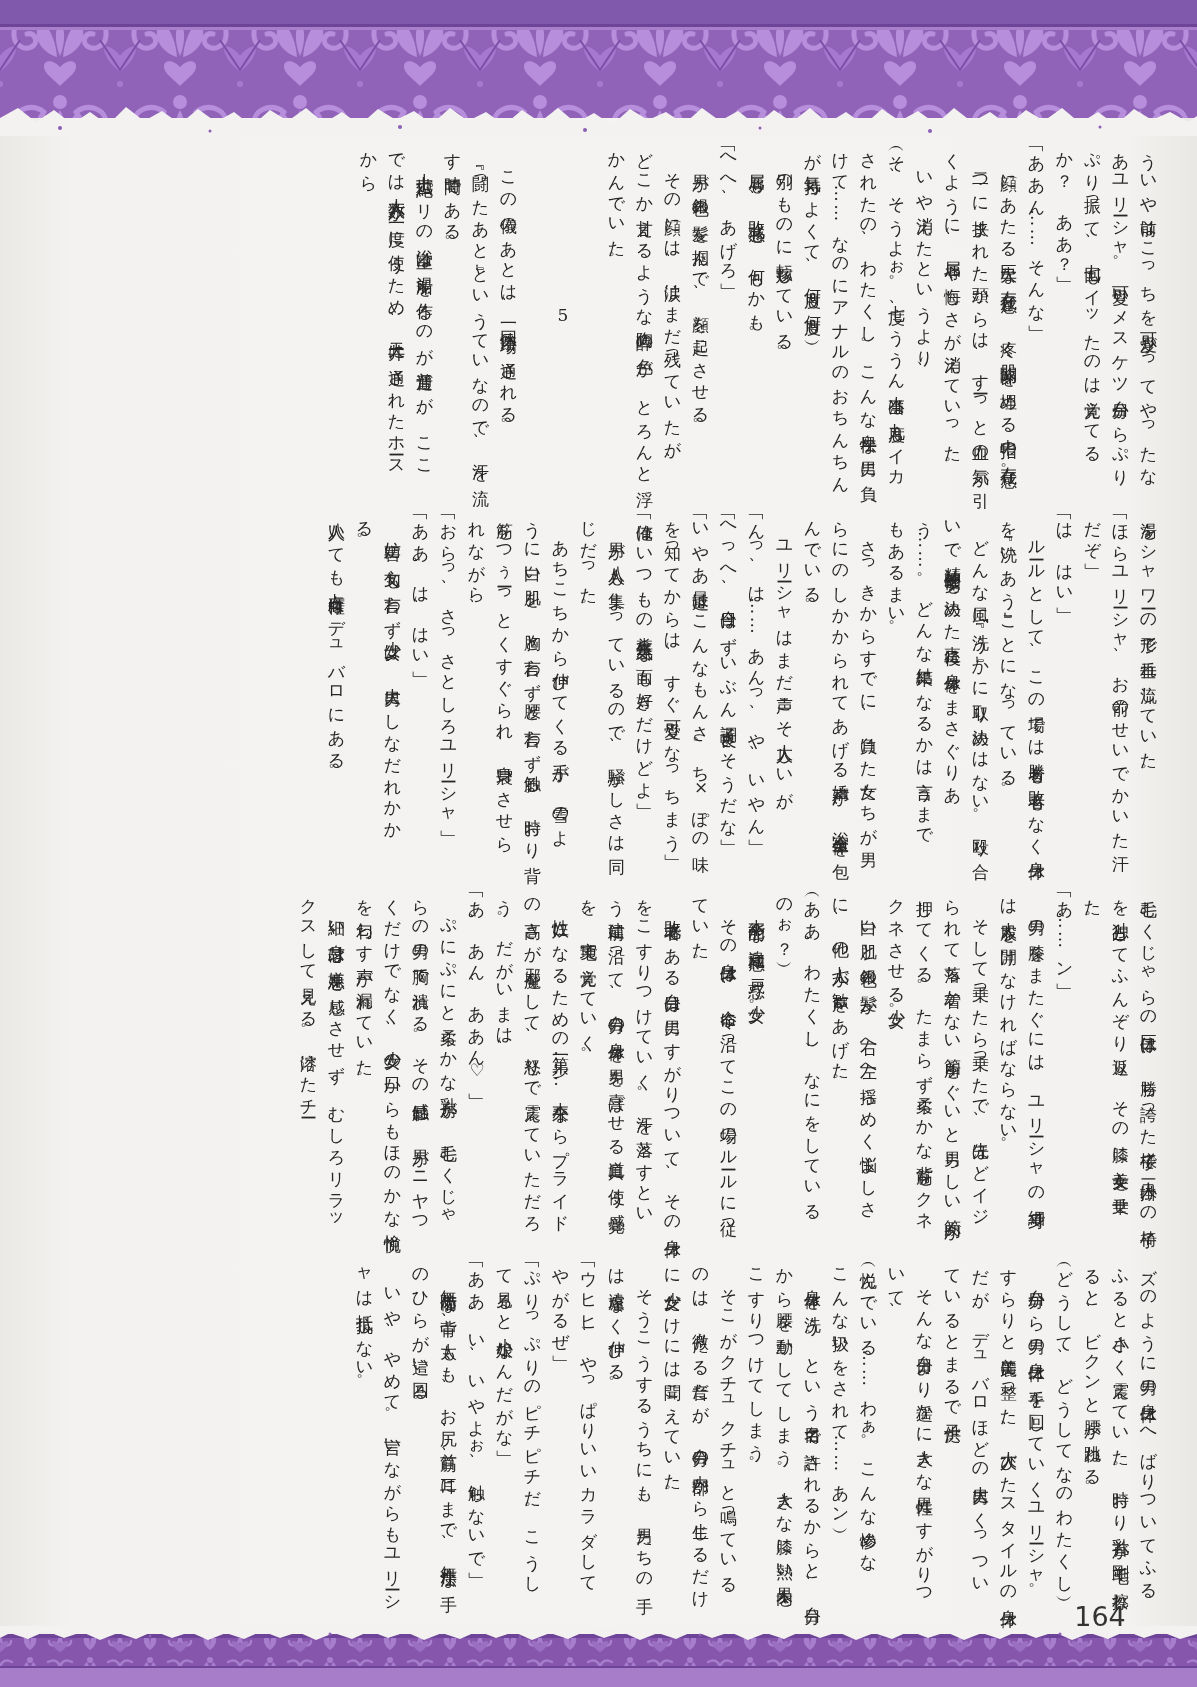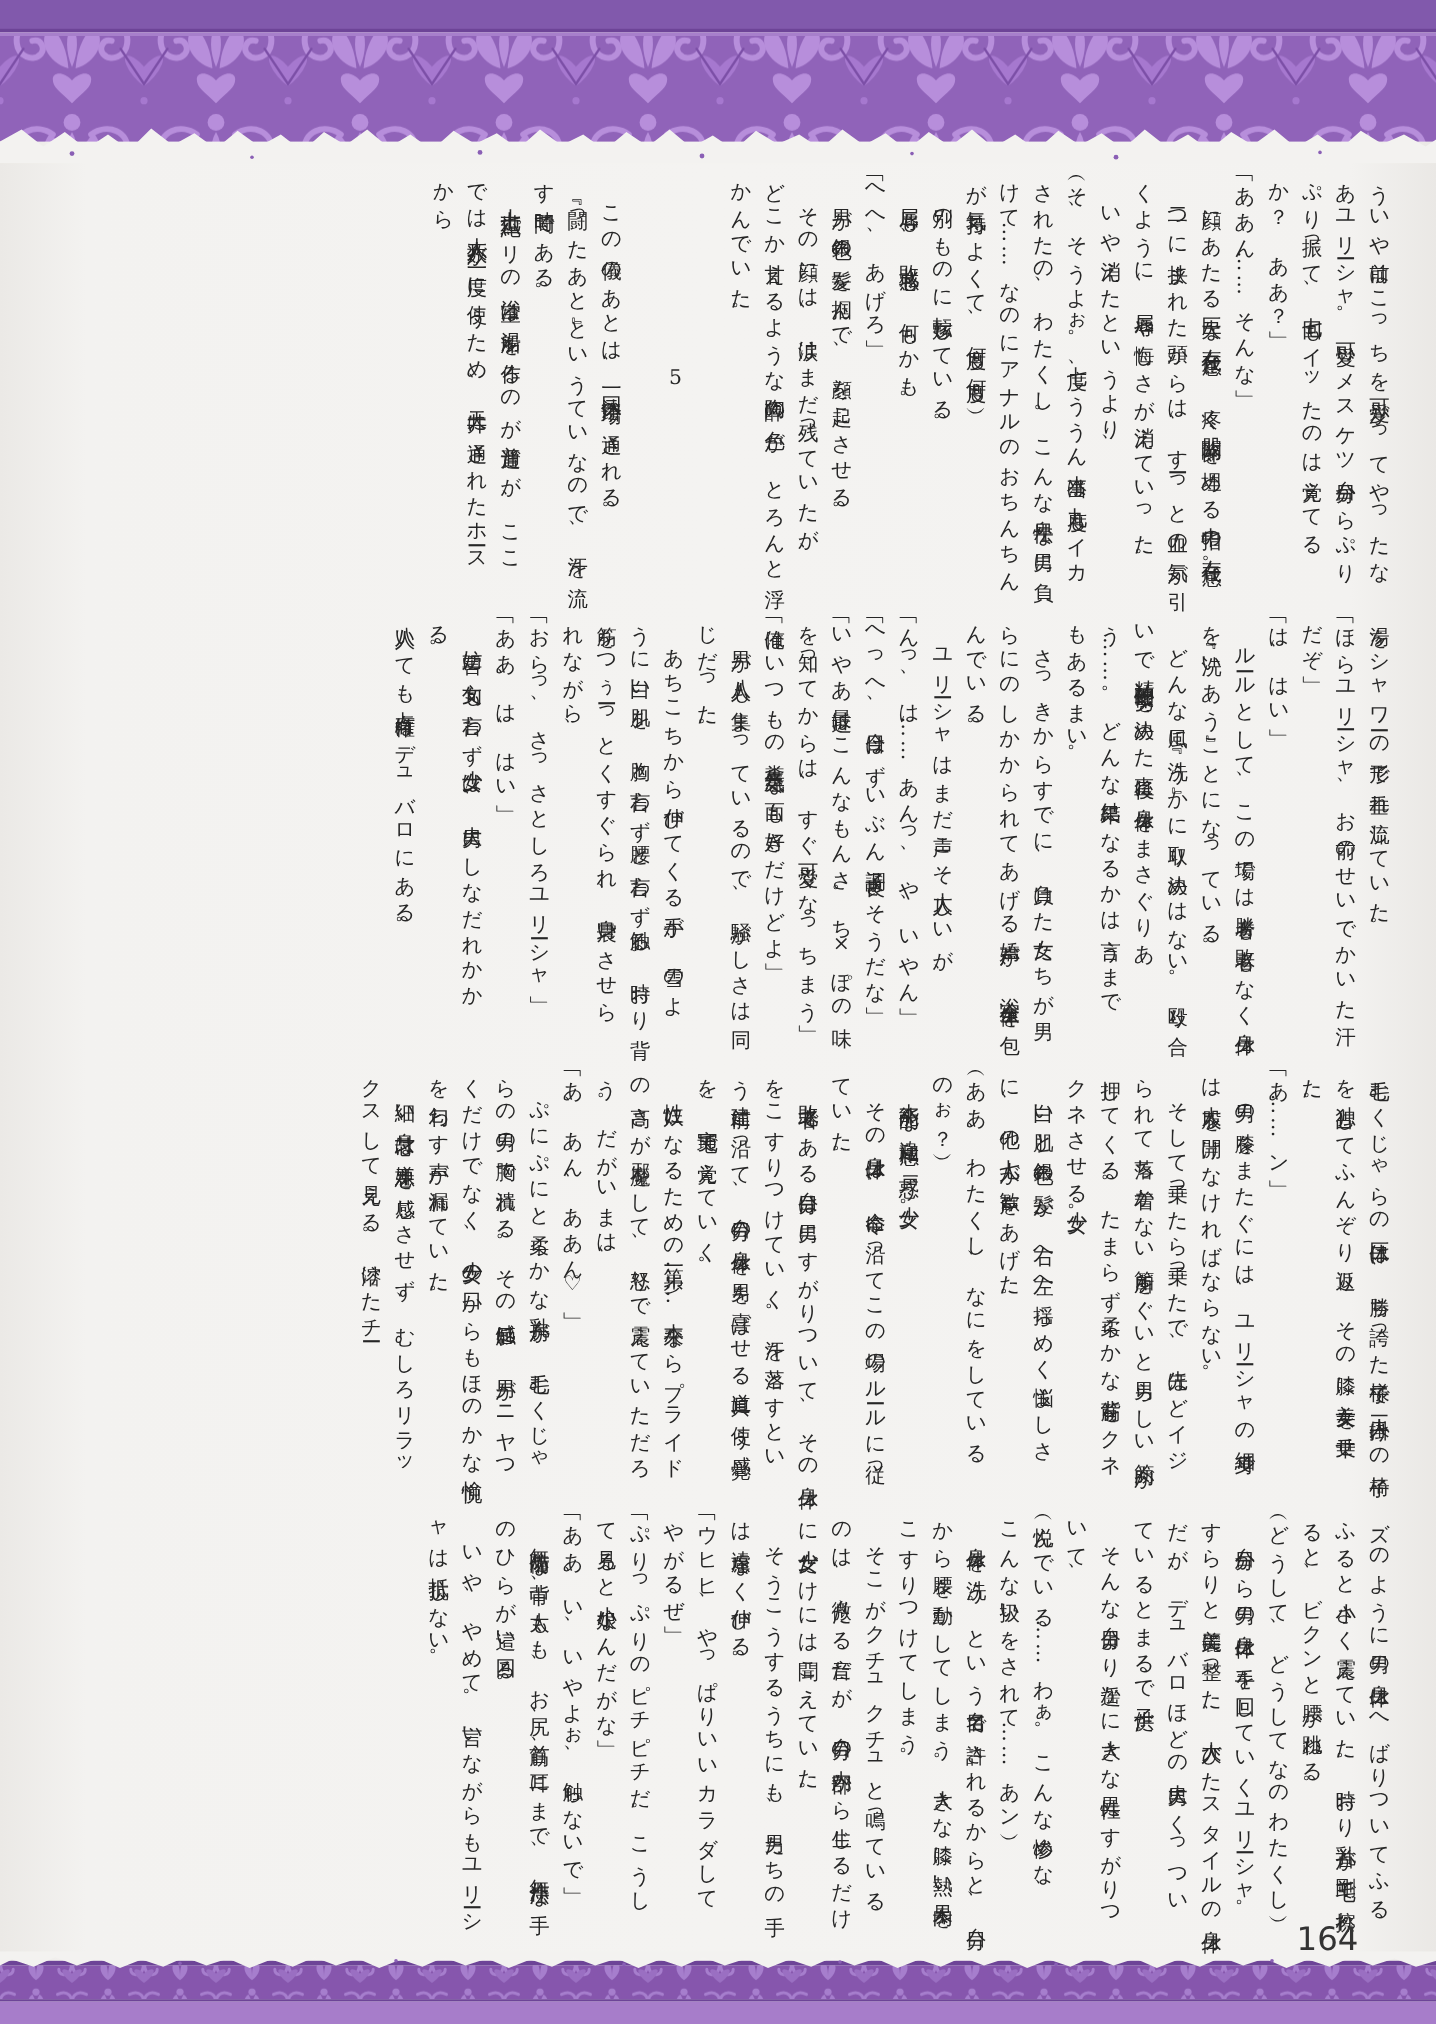--- a/index.html
+++ b/index.html
@@ -26,21 +26,21 @@
     margin-block-start:26px;margin-block-end:26px;
     text-align:center;text-orientation:upright;
     letter-spacing:0;
   }
   #band1{top:141px;}
   #band2{top:509px;}
   #band3{top:887px;}
   #band4{top:1257px;}
   .page-number{
     position:absolute;top:1601px;left:1068px;width:64px;
-    text-align:right;
+    text-align:center;
     font-family:"DejaVu Sans","Liberation Sans",sans-serif;
     font-size:27px;color:#333333;
     z-index:3;
   }
 </style>
 </head>
 <body>
 
 <div class="page">
 

